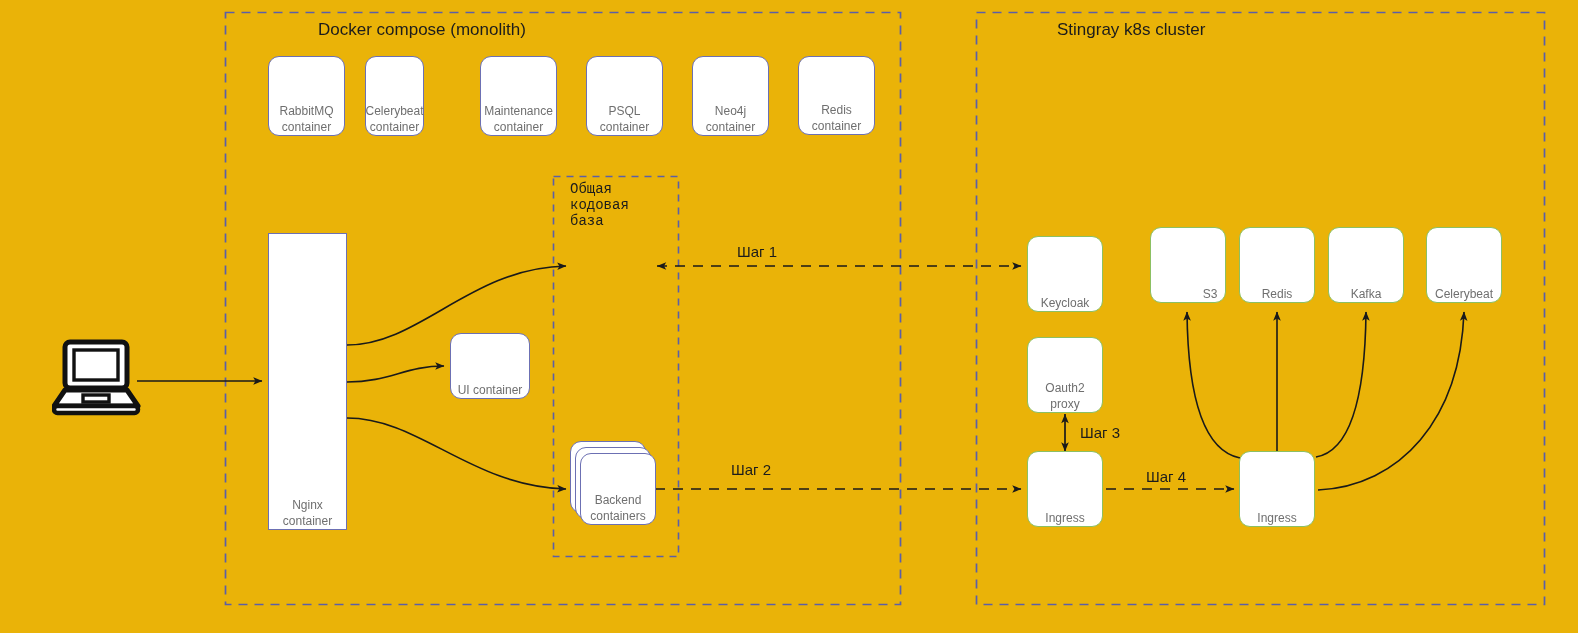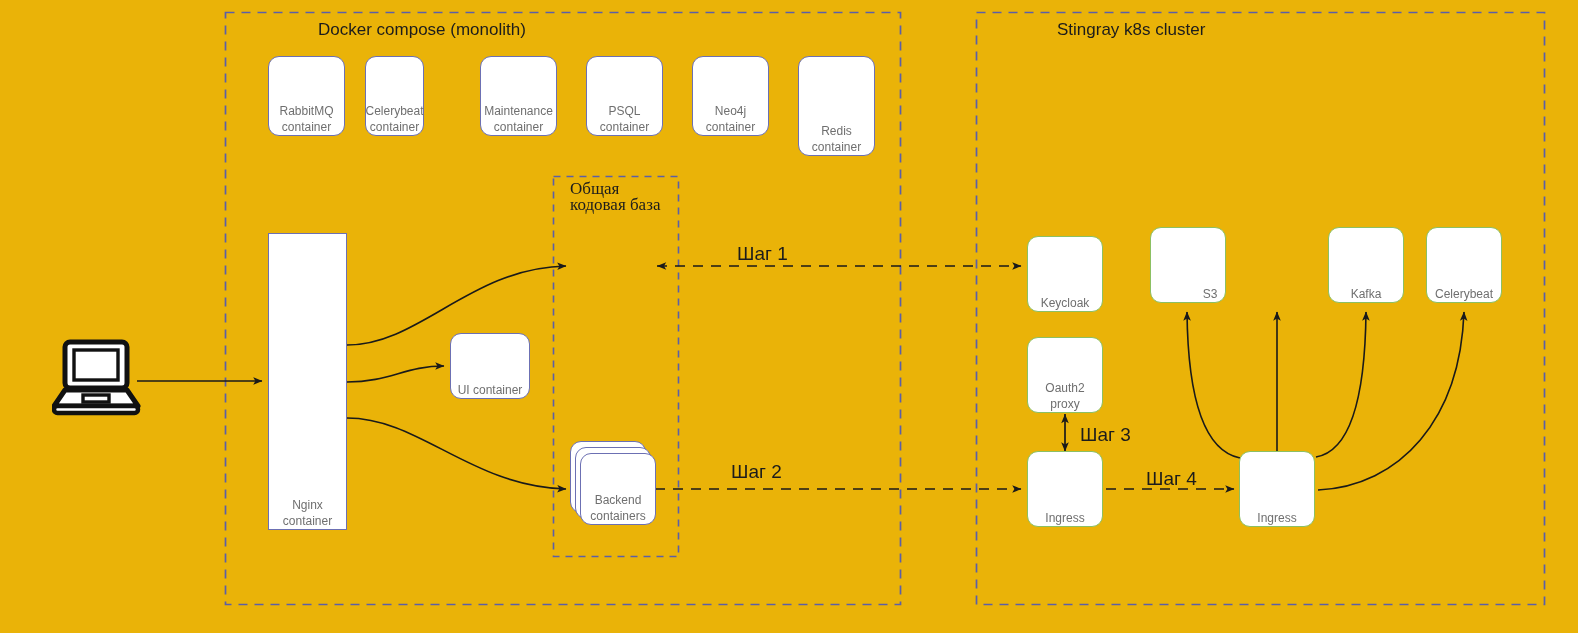--- a/index.html
+++ b/index.html
@@ -27,24 +27,24 @@
   }
   .grp-title {
     position: absolute;
     font-size: 17px;
     color: #1c1c1c;
     white-space: nowrap;
     font-family: "Liberation Sans", sans-serif;
   }
   .sub-title {
     position: absolute;
-    font-size: 17px;
+    font-size: 14px;
     color: #1c1c1c;
     line-height: 16px;
-    font-family: Liberation Serif, serif;
+    font-family: Liberation Mono, monospace;
   }
   .node {
     position: absolute;
     display: flex;
     align-items: flex-end;
     justify-content: center;
     text-align: center;
     box-sizing: border-box;
     background: #ffffff;
     color: #6f6f6f;
@@ -63,21 +63,21 @@
   .node-sharp {
     border: 1.6px solid #6c70b3;
     border-radius: 0;
   }
   .node-label {
     display: block;
     padding: 0 3px;
   }
   .step-label {
     position: absolute;
-    font-size: 19px;
+    font-size: 15px;
     color: #1c1c1c;
     white-space: nowrap;
     font-family: "Liberation Sans", sans-serif;
   }
   .stack-ghost {
     position: absolute;
     border: 1.6px solid #6c70b3;
     border-radius: 11px;
     background: #ffffff;
     box-sizing: border-box;
@@ -162,21 +162,21 @@
   </div>
 
   <div class="node node-blue" style="left:586px; top:56px; width:77px; height:80px;">
     <span class="node-label">PSQL container</span>
   </div>
 
   <div class="node node-blue" style="left:692px; top:56px; width:77px; height:80px;">
     <span class="node-label">Neo4j container</span>
   </div>
 
-  <div class="node node-blue" style="left:798px; top:56px; width:77px; height:100px;">
+  <div class="node node-blue" style="left:798px; top:56px; width:77px; height:79px;">
     <span class="node-label">Redis container</span>
   </div>
 
   <div class="node node-sharp" style="left:268px; top:233px; width:79px; height:297px;">
     <span class="node-label">Nginx container</span>
   </div>
 
   <div class="node node-blue" style="left:450px; top:333px; width:80px; height:66px;">
     <span class="node-label">UI container</span>
   </div>
@@ -201,20 +201,23 @@
   </div>
 
   <div class="node node-green" style="left:1239px; top:451px; width:76px; height:76px;">
     <span class="node-label">Ingress</span>
   </div>
 
   <div class="node node-green" style="left:1150px; top:227px; width:76px; height:76px;padding-left:44px;">
     <span class="node-label">S3</span>
   </div>
 
+  <div class="node node-green" style="left:1239px; top:227px; width:76px; height:76px;">
+    <span class="node-label">Redis</span>
+  </div>
 
   <div class="node node-green" style="left:1328px; top:227px; width:76px; height:76px;">
     <span class="node-label">Kafka</span>
   </div>
 
   <div class="node node-green" style="left:1426px; top:227px; width:76px; height:76px;">
     <span class="node-label">Celerybeat</span>
   </div>
 
   <div class="step-label" style="left:737px; top:243px;">Шаг 1</div>

